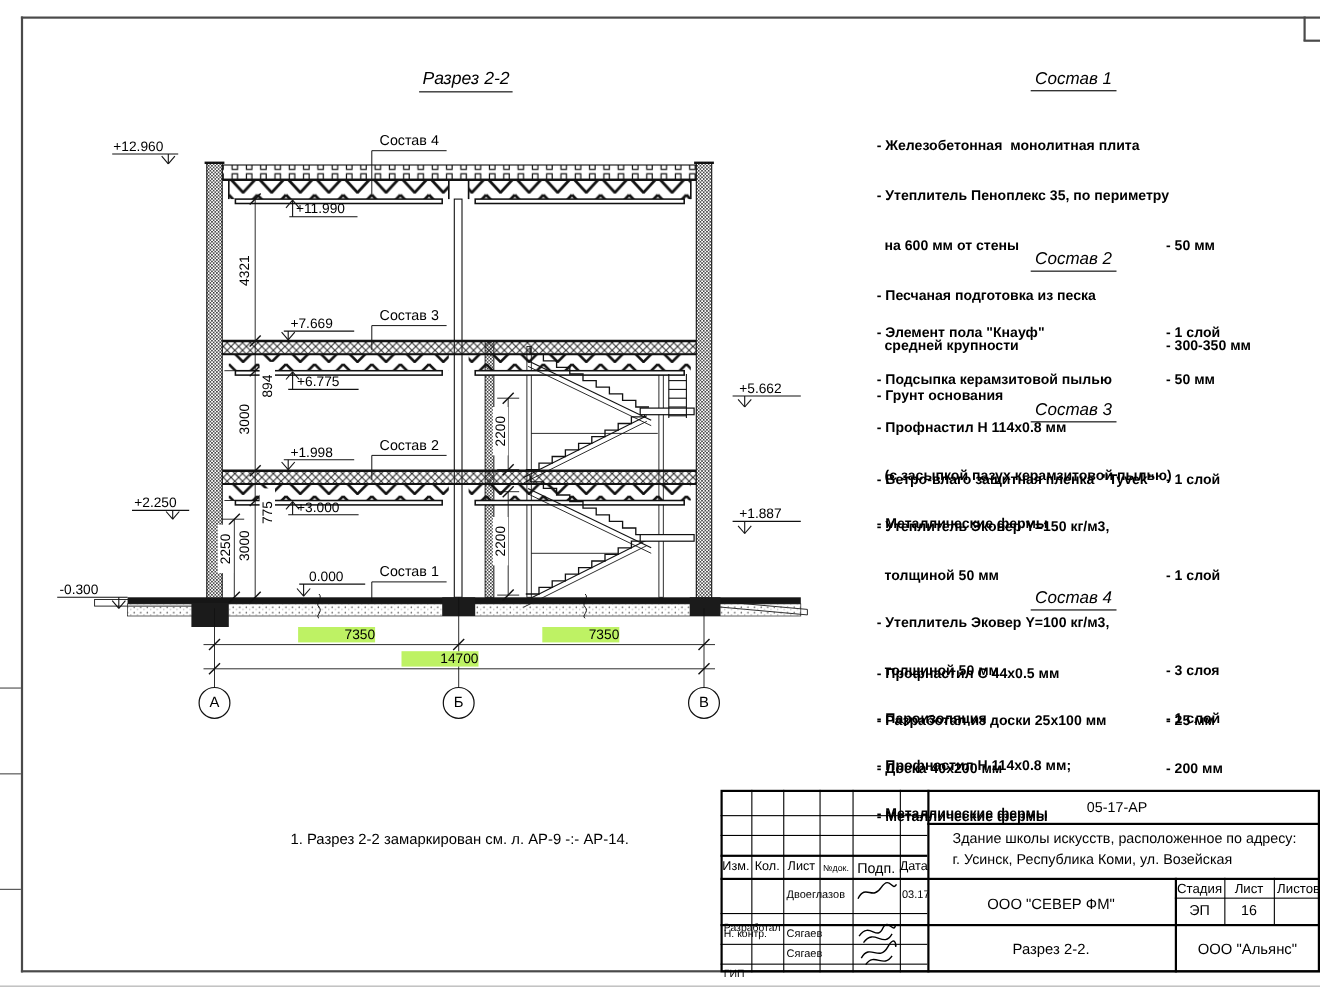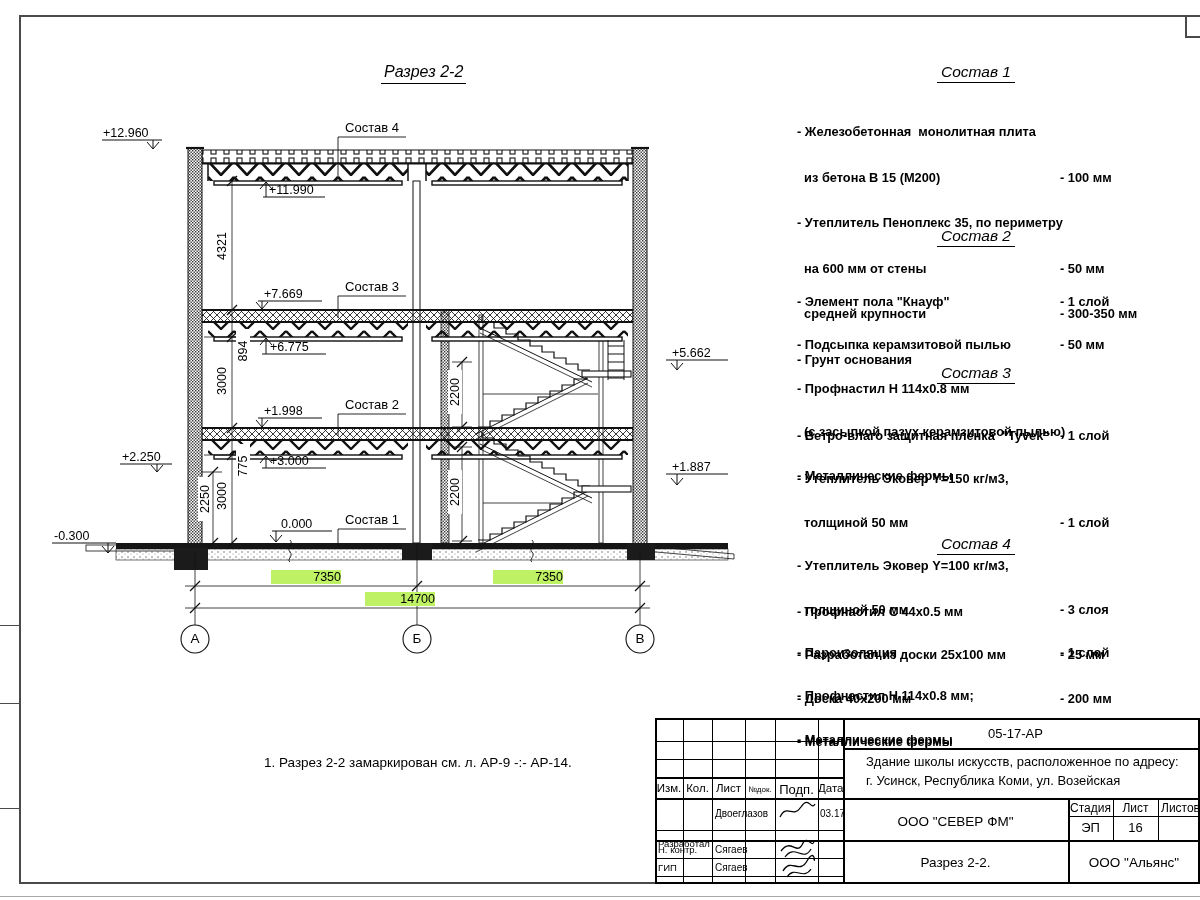--- a/index.html
+++ b/index.html
@@ -290,23 +290,23 @@
 
 <span class="axl" style="left:181px;top:631px;">А</span>
 <span class="axl" style="left:403px;top:631px;">Б</span>
 <span class="axl" style="left:626px;top:631px;">В</span>
 
 <span class="t" style="left:264px;top:755px;font-size:13.5px;">1. Разрез 2-2 замаркирован см. л. АР-9 -:- АР-14.</span>
 
 <div class="chead" style="top:63px;"><span class="u">Состав 1</span></div>
 <div class="citems c1" style="top:94px;">
   <div class="crow"><span>- Железобетонная  монолитная плита</span><span class="cv"></span></div>
-  <div class="crow"><span>  из бетона В 15 (М200)</span><span class="cv">- 100 мм</span></div>
   <div class="crow"><span>- Утеплитель Пеноплекс 35, по периметру</span><span class="cv"></span></div>
   <div class="crow"><span>  на 600 мм от стены</span><span class="cv">- 50 мм</span></div>
+  <div class="crow"><span>- Песчаная подготовка из песка</span><span class="cv"></span></div>
   <div class="crow"><span>  средней крупности</span><span class="cv">- 300-350 мм</span></div>
   <div class="crow"><span>- Грунт основания</span><span class="cv"></span></div>
 </div>
 
 <div class="chead" style="top:227px;"><span class="u">Состав 2</span></div>
 <div class="citems c2" style="top:265px;">
   <div class="crow"><span>- Элемент пола "Кнауф"</span><span class="cv">- 1 слой</span></div>
   <div class="crow"><span>- Подсыпка керамзитовой пылью</span><span class="cv">- 50 мм</span></div>
   <div class="crow"><span>- Профнастил Н 114х0.8 мм</span><span class="cv"></span></div>
   <div class="crow"><span>  (с засыпкой пазух керамзитовой пылью)</span><span class="cv"></span></div>
@@ -365,21 +365,21 @@
 <span class="tbt" style="left:712px;top:782px;width:33px;text-align:center;font-size:11.5px;">Лист</span>
 <span class="tbt" style="left:745px;top:785px;width:30px;text-align:center;font-size:8px;">№док.</span>
 <span class="tbt" style="left:775px;top:782px;width:43px;text-align:center;font-size:13px;">Подп.</span>
 <span class="tbt" style="left:818px;top:782px;width:25px;text-align:center;font-size:11.5px;">Дата</span>
 
 <span class="tbt" style="left:658px;top:808px;font-size:9.5px;margin-top:30px;">Разработал</span>
 <span class="tbt" style="left:715px;top:808px;font-size:10px;">Двоеглазов</span>
 <span class="tbt" style="left:820px;top:808px;font-size:10px;">03.17</span>
 <span class="tbt" style="left:658px;top:844px;font-size:9.5px;">Н. контр.</span>
 <span class="tbt" style="left:715px;top:844px;font-size:10px;">Сягаев</span>
-<span class="tbt" style="left:658px;top:862px;font-size:9.5px;">ГИП</span>
+<span class="tbt" style="left:658px;top:880px;font-size:9.5px;">ГИП</span>
 <span class="tbt" style="left:715px;top:862px;font-size:10px;">Сягаев</span>
 
 <span class="tbt" style="left:843px;top:814px;width:225px;text-align:center;font-size:13.5px;">ООО "СЕВЕР ФМ"</span>
 <span class="tbt" style="left:1068px;top:801px;width:45px;text-align:center;font-size:12px;">Стадия</span>
 <span class="tbt" style="left:1113px;top:801px;width:45px;text-align:center;font-size:12px;">Лист</span>
 <span class="tbt" style="left:1158px;top:801px;width:45px;text-align:center;font-size:12px;">Листов</span>
 <span class="tbt" style="left:1068px;top:820px;width:45px;text-align:center;font-size:13px;">ЭП</span>
 <span class="tbt" style="left:1113px;top:820px;width:45px;text-align:center;font-size:13px;">16</span>
 <span class="tbt" style="left:843px;top:855px;width:225px;text-align:center;font-size:13.5px;">Разрез 2-2.</span>
 <span class="tbt" style="left:1068px;top:855px;width:132px;text-align:center;font-size:13.5px;">ООО "Альянс"</span>

